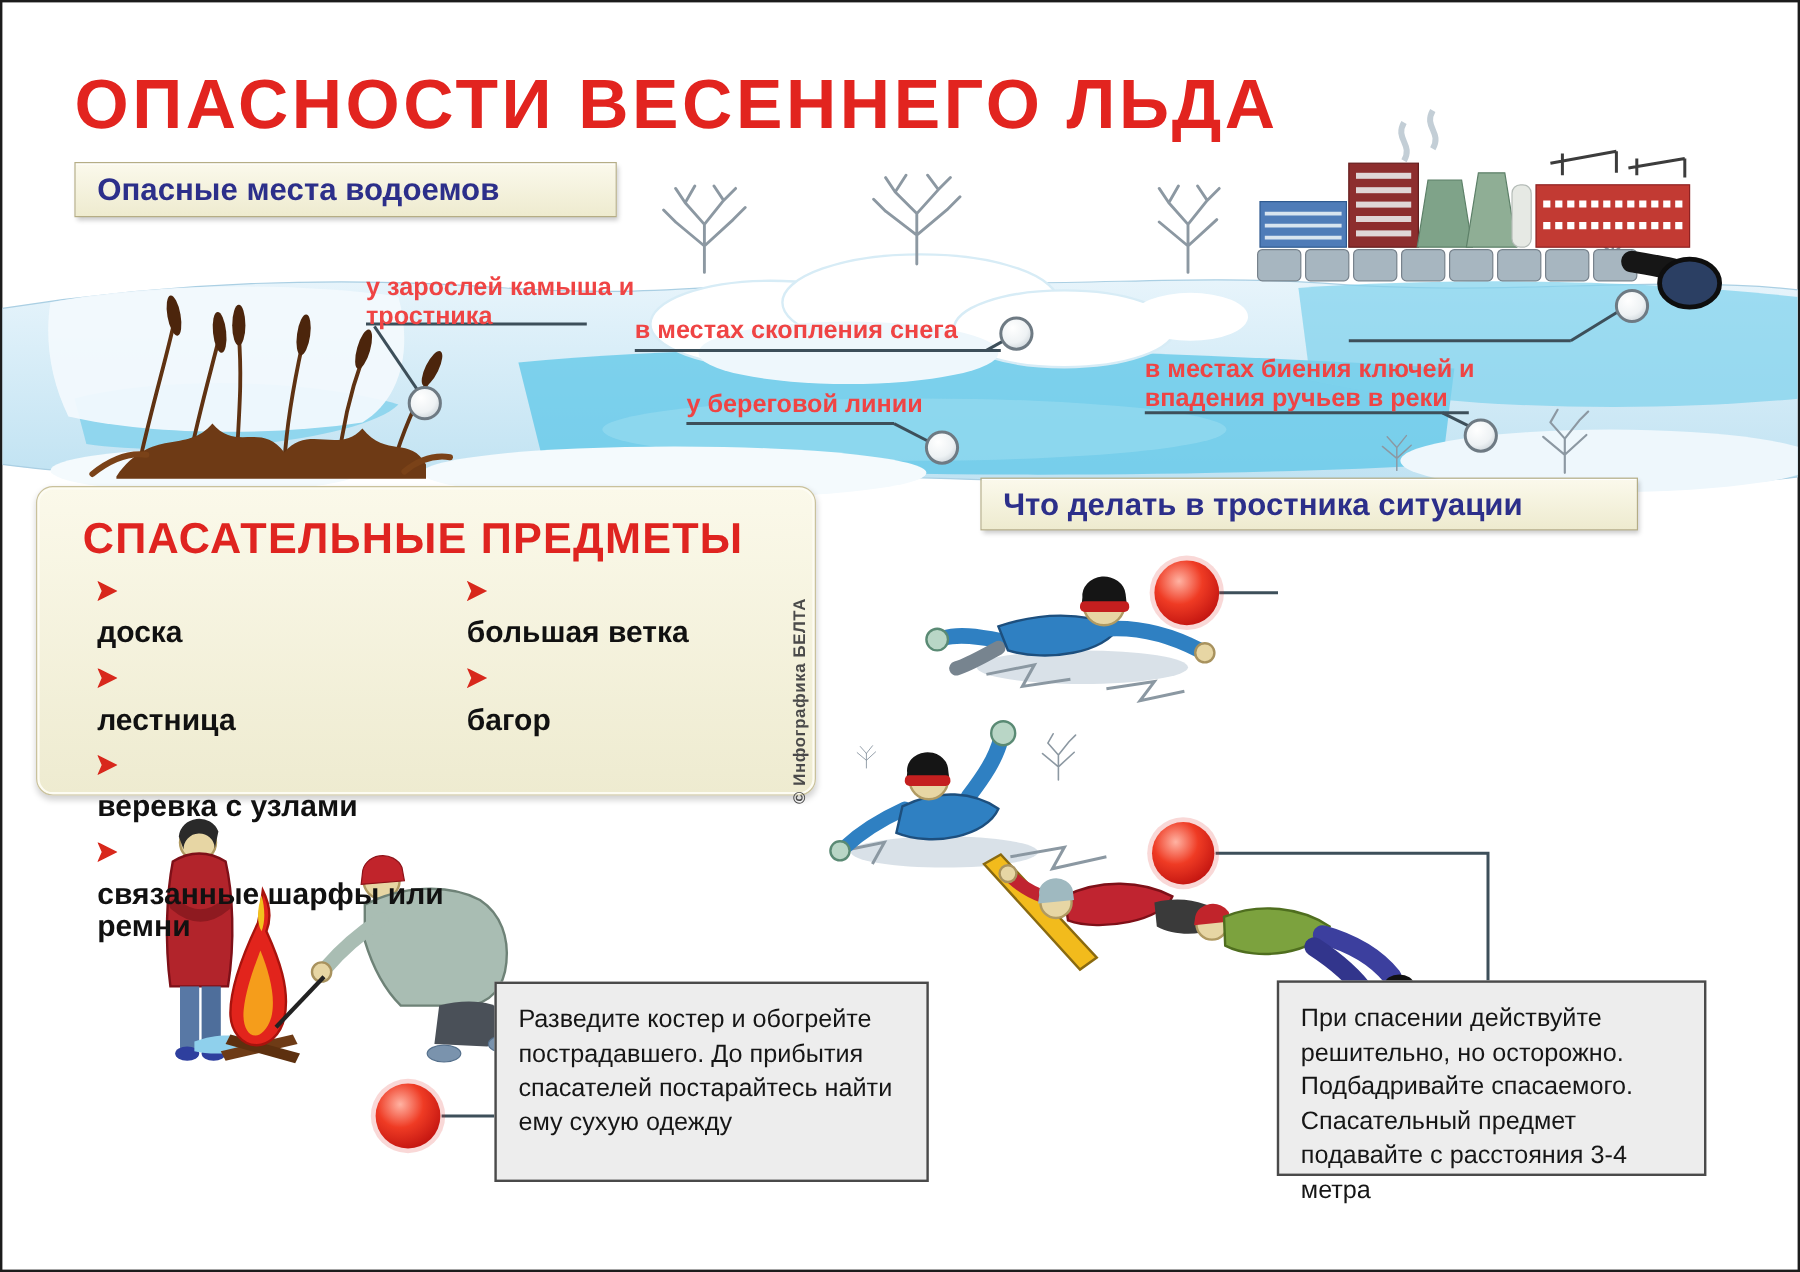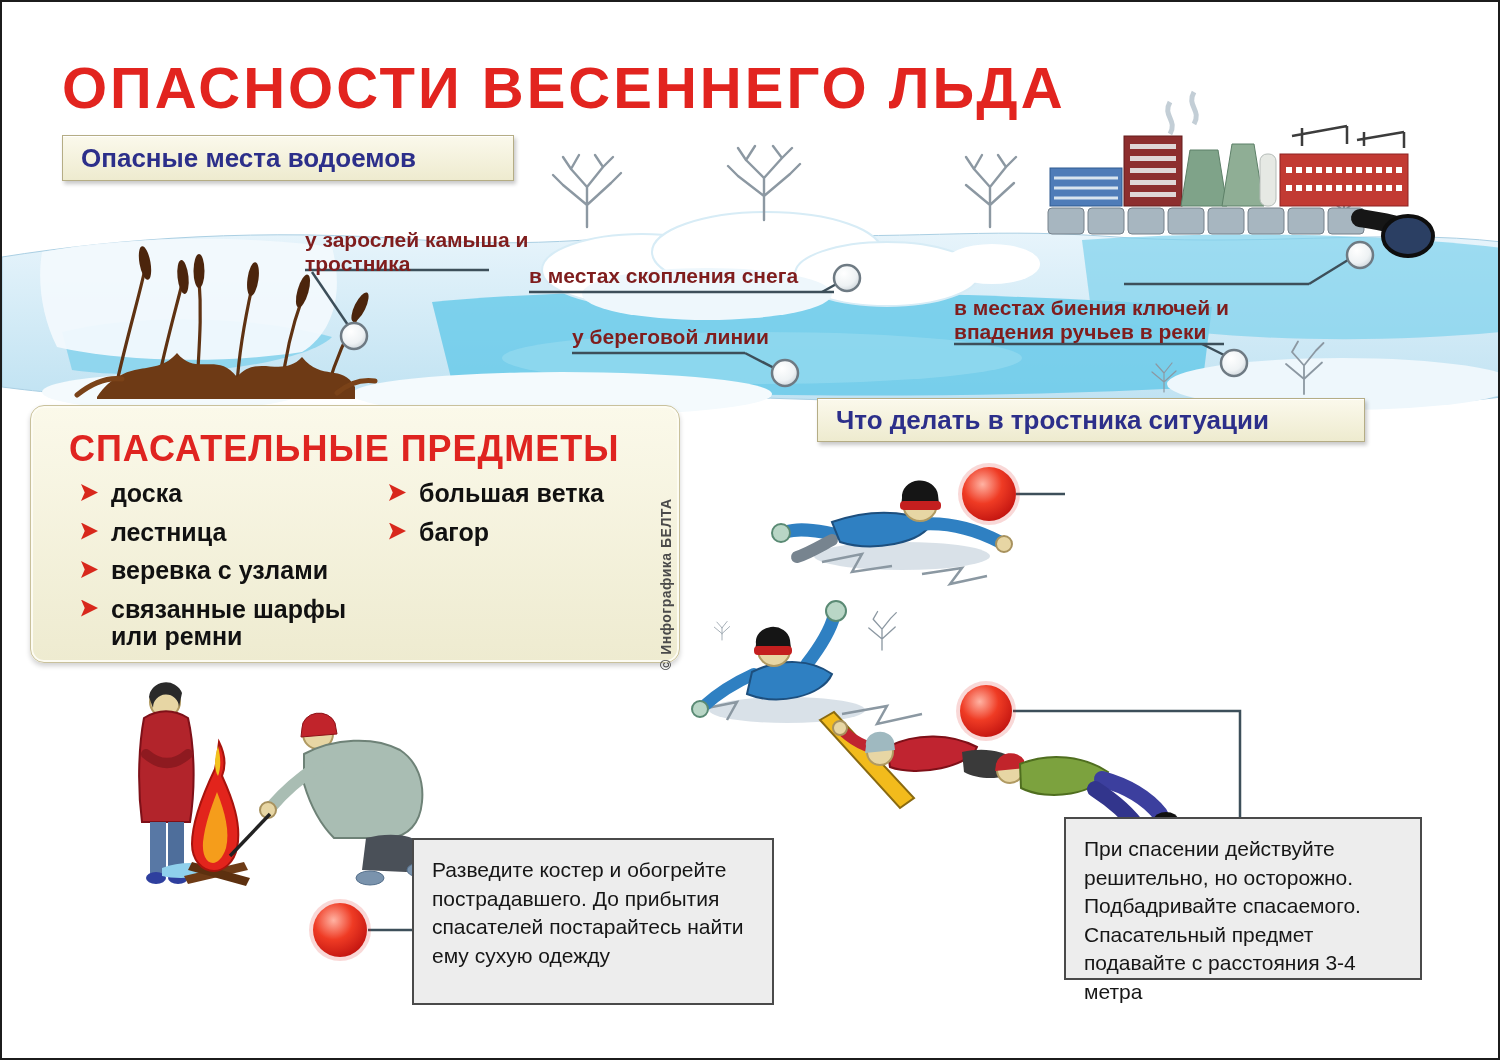--- a/index.html
+++ b/index.html
@@ -22,21 +22,21 @@
     box-shadow:inset 0 1px 0 #ffffff, 2px 3px 4px rgba(0,0,0,.22);
     color:#2c2f8a; font-weight:bold; font-size:26px;
     display:flex; align-items:center; padding:0 18px;
     white-space:nowrap;
   }
   .panel.places{ left:60px; top:133px; width:452px; }
   .panel.emergency{ left:815px; top:396px; width:548px; height:44px; }
 
   .callout{
     position:absolute; font-size:21px; font-weight:bold;
-    color:#7f1d1d; line-height:1.14;
+    color:#ef4444; line-height:1.14;
   }
   .c1{ left:303px; top:226px; width:235px; }
   .c2{ left:527px; top:262px; white-space:nowrap; }
   .c3{ left:570px; top:323px; white-space:nowrap; }
   .c4{ left:1122px; top:234px; width:205px; }
   .c5{ left:952px; top:294px; width:292px; }
 
   .items-box{
     position:absolute; left:28px; top:403px; width:650px; height:258px;
     background:linear-gradient(#fbf9ea,#eeebd0);
@@ -48,35 +48,35 @@
     font-size:36px; font-weight:bold; letter-spacing:1px; color:#df2420;
     white-space:nowrap;
     margin-left:12px;
   }
   .items-col{ position:absolute; top:74px; list-style:none; }
   .items-col.col1{ left:50px; width:295px; }
   .items-col.col2{ left:358px; width:270px;text-align:right; }
   .items-col li{
     display:flex; align-items:flex-start; gap:13px;
     font-size:25px; font-weight:bold; color:#111;
-    margin-bottom:11px; line-height:1.1;
+    margin-bottom:11px; line-height:1.1;flex-direction:column;
   }
   .blt{
     flex:0 0 auto; width:17px; height:17px; margin-top:4px;
     background:#d8281c;
     clip-path:polygon(0 0,100% 50%,0 100%,22% 50%);
   }
 
   .tipbox{
     position:absolute; background:#ededed; border:2px solid #4a4a4a;
     padding:16px 18px; font-size:21px; line-height:1.36; color:#161616;
   }
   .t1{ left:1063px; top:468px; width:365px; height:207px; }
   .t2{ left:1062px; top:815px; width:358px; height:163px; }
-  .t3{ left:410px; top:836px; width:362px; height:167px; }
+  .t3{ left:410px; top:816px; width:362px; height:167px; }
 
   .credit{
     position:absolute; left:656px; top:668px; width:250px; height:16px;
     transform-origin:0 0; transform:rotate(-90deg);
     font-size:14px; font-weight:bold; color:#4a4a4a; letter-spacing:.5px;
     white-space:nowrap;
   }
 </style>
 </head>
 <body>

